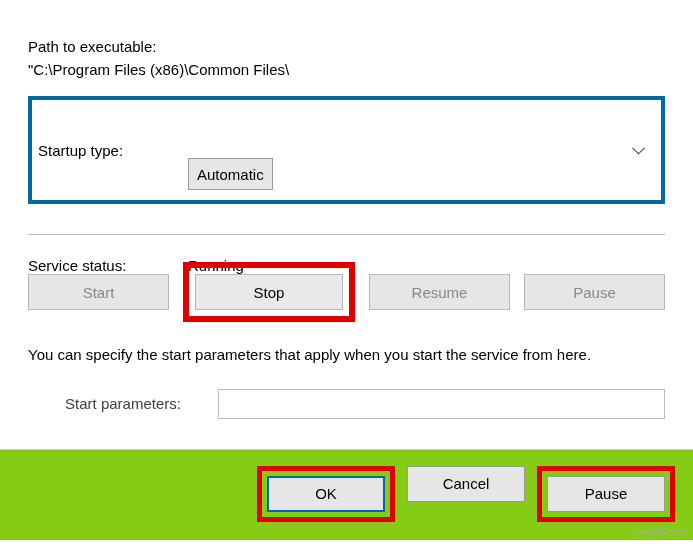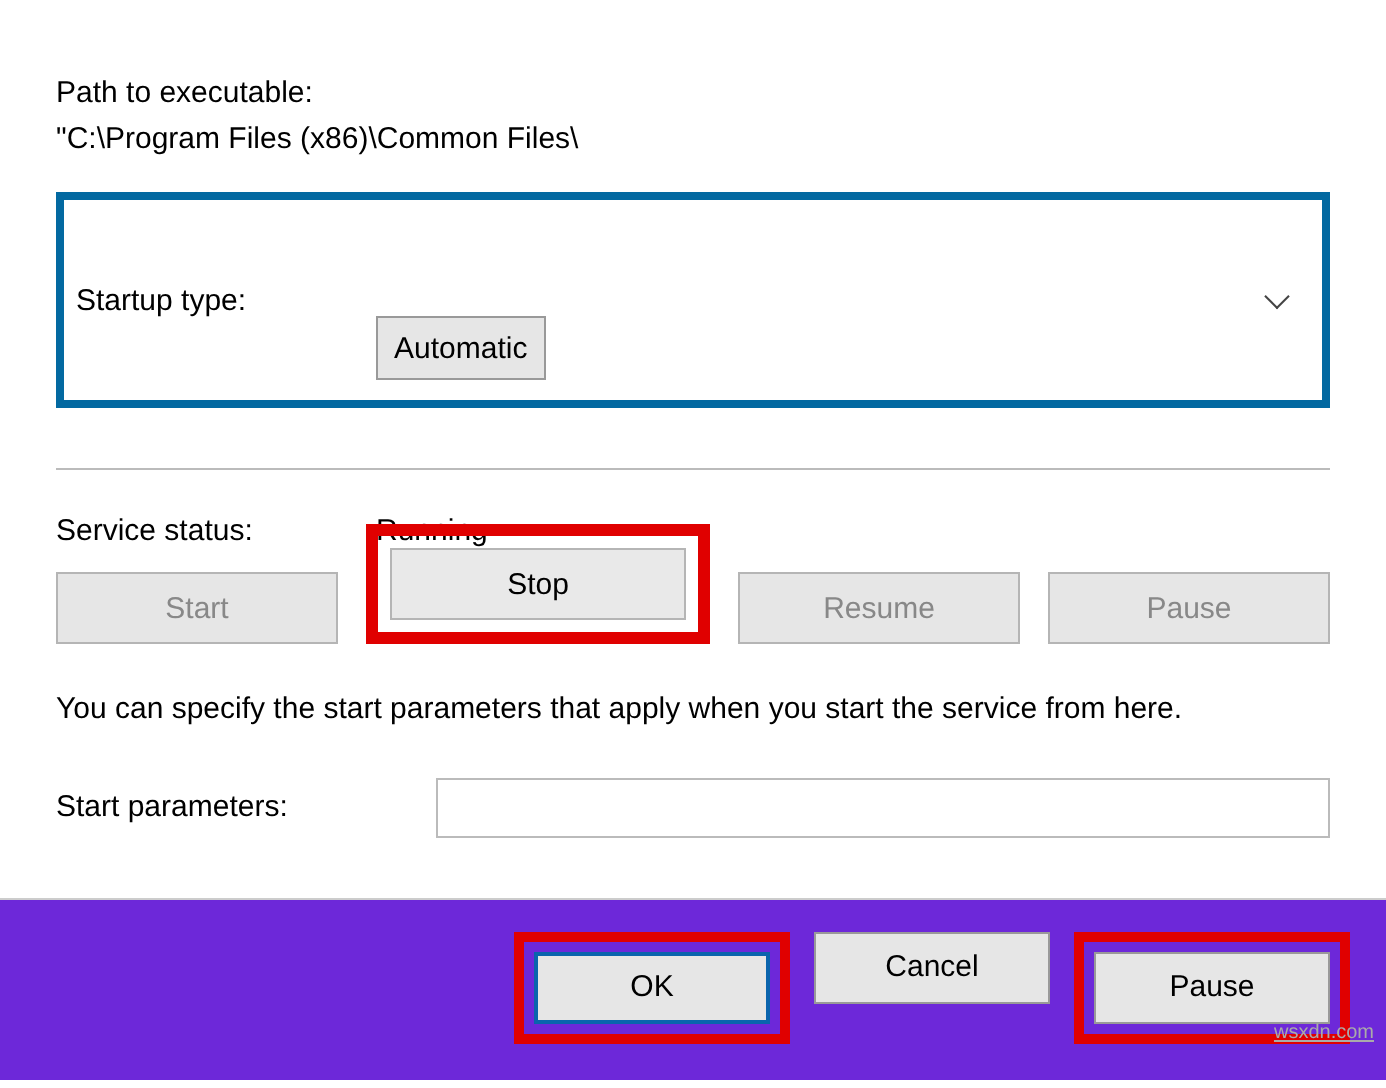--- a/index.html
+++ b/index.html
@@ -73,21 +73,21 @@
     .status-row {
       display: flex;
     }
     .status-row .row-label {
       width: 160px;
     }
     .buttons-row {
       display: flex;
       gap: 14px;
       margin-bottom: 22px;
-      align-items: flex-end;
+      align-items: flex-start;
     }
     .svc-btn {
       width: 148px;
       height: 36px;
       border: 1px solid #b5b5b5;
       background: #e6e6e6;
       color: #888;
       cursor: default;
     }
     .svc-btn.enabled {
@@ -108,36 +108,37 @@
       margin-bottom: 22px;
       line-height: 1.5;
     }
     .params-row {
       display: flex;
       align-items: center;
       margin-bottom: 30px;
     }
     .params-row .row-label {
       width: 190px;
-      color: #000000;
+      color: #404040;
+      text-align: center;
     }
     .params-input {
       flex: 1;
       height: 30px;
       border: 1px solid #bbb;
       background: #fff;
       padding: 0 6px;
     }
     .footer-sep {
       border: none;
       border-top: 1px solid #ccc;
       margin: 0;
     }
     .footer {
-      background: #6d28d9;
+      background: #84cc16;
       padding: 16px 18px 18px 18px;
       display: flex;
       justify-content: flex-end;
       gap: 12px;
       align-items: flex-start;
     }
     .dlg-btn {
       width: 118px;
       height: 36px;
       border: 1px solid #999;
@@ -148,24 +149,23 @@
       border: 2px solid #0a64ad;
     }
     .btn-highlight {
       border: 5px solid #e00000;
       padding: 5px;
       display: inline-block;
     }
     .watermark {
       position: absolute;
       right: 6px;
-      bottom: 22px;
+      bottom: 6px;
       font-size: 10px;
       color: #aaa;
-      text-decoration: underline;
     }
   </style>
 </head>
 <body>
 
 <div class="content">
 
   <div class="path-label">Path to executable:</div>
   <div class="path-value">"C:\Program Files (x86)\Common Files\</div>
 

